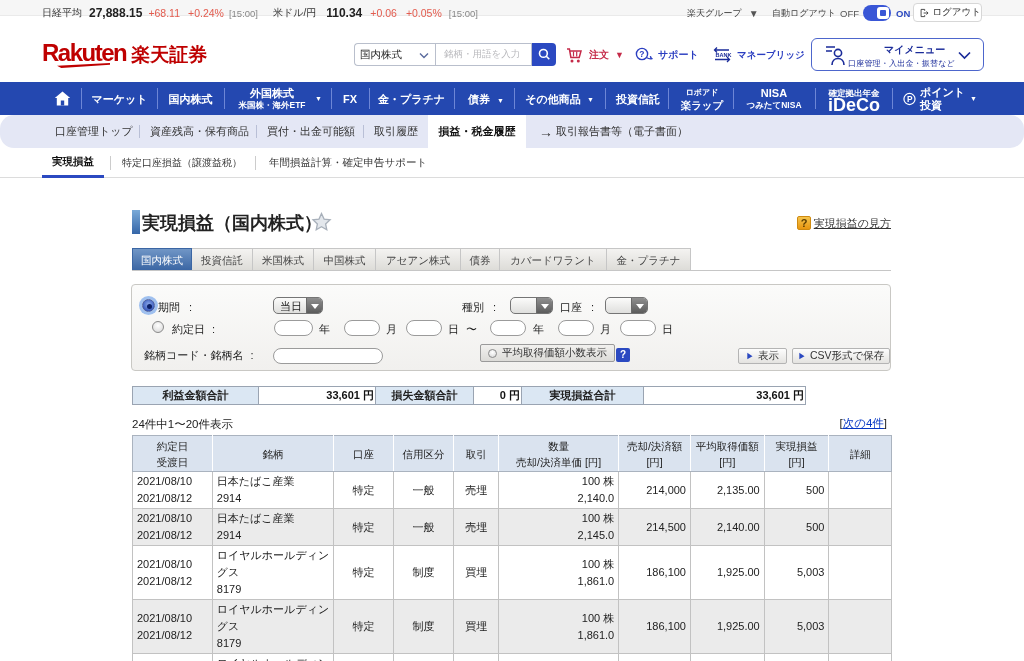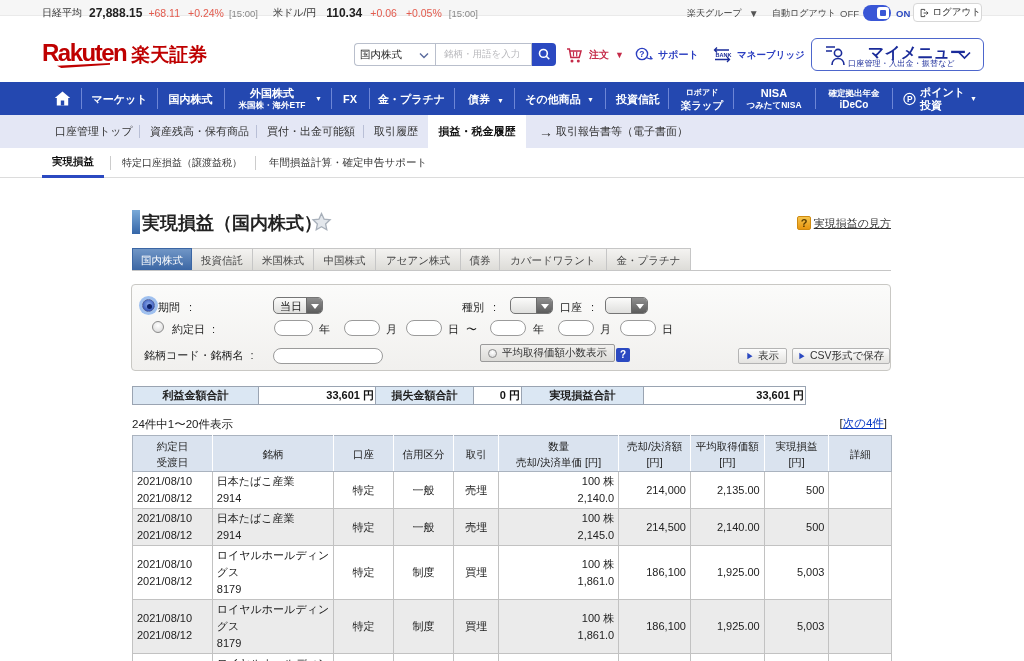--- a/index.html
+++ b/index.html
@@ -26,32 +26,32 @@
 #swoosh { position:absolute; left:57px; top:37px; width:53px; height:5px; background:#bf0000; clip-path:polygon(0 55%, 100% 0, 100% 35%, 8% 100%); }
 #searchbar { position:absolute; left:354px; top:17px; height:23px; display:flex; }
 #selbox { width:81px; height:23px; border:1px solid #b9bfcc; border-right:none; border-radius:4px 0 0 4px; background:#fff; font-size:10.5px; color:#222; display:flex; align-items:center; padding-left:5px; position:relative; }
 #selbox svg { position:absolute; right:6px; top:8px; }
 #sinput { width:97px; height:23px; border:1px solid #b9bfcc; background:#fff; font-size:9.5px; color:#b9b9bd; display:flex; align-items:center; padding-left:8px; white-space:nowrap; overflow:hidden; }
 #sbtn { width:24px; height:23px; background:#2b49c1; border-radius:0 4px 4px 0; display:flex; align-items:center; justify-content:center; }
 .hicon { position:absolute; top:20px; height:18px; display:flex; align-items:center; }
 .redtxt { color:#c52b49; font-weight:bold; font-size:10px; }
 .blutxt { color:#2b3ec1; font-weight:bold; font-size:10px; }
 #mymenu { position:absolute; left:811px; top:12px; width:173px; height:33px; border:1px solid #4d66cc; border-radius:6px; background:#fff; }
-#mymenu .t1 { position:absolute; left:56px; top:4px; font-size:16px; font-weight:bold; color:#1a2b99; }
+#mymenu .t1 { position:absolute; left:72px; top:4px; font-size:10px; font-weight:bold; color:#1a2b99; }
 #mymenu .t2 { position:absolute; left:36px; top:19px; font-size:8px; color:#1a2b99; letter-spacing:0.2px; }
 
 
 #nav { position:absolute; left:0; top:82px; width:1024px; height:33px; background:#2448b0; color:#fff; }
 #nav .it { position:absolute; top:0; height:33px; display:flex; flex-direction:column; align-items:center; justify-content:center; font-weight:bold; font-size:11px; line-height:12px; white-space:nowrap; }
 #nav .sep { position:absolute; top:6px; width:1px; height:21px; background:#6d86d6; }
 #nav .sm { font-size:8.5px; font-weight:bold; }
 #nav .dn { font-size:7px; margin-left:3px; }
 
 
-#subnav { position:absolute; left:0; top:115px; width:1024px; height:33px; background:#e4e7f5; font-size:11px; color:#333; }
+#subnav { position:absolute; left:0; top:115px; width:1024px; height:33px; background:#e4e7f5; font-size:11px; color:#333;border-radius:14px; }
 #subnav .it { position:absolute; top:0; height:33px; display:flex; align-items:center; white-space:nowrap; }
 #subnav .sep { position:absolute; top:10px; width:1px; height:13px; background:#b9bfd6; }
 #subnav .act { background:#fff; font-weight:bold; color:#111; justify-content:center; }
 
 
 #tabrow { position:absolute; left:0; top:148px; width:1024px; height:30px; background:#fff; border-bottom:1px solid #dcdcdc; font-size:10.5px; }
 #tabrow .it { position:absolute; top:0; height:29px; display:flex; align-items:center; white-space:nowrap; }
 #tabrow .sep { position:absolute; top:8px; width:1px; height:14px; background:#ccc; }
 #tabrow .on { font-weight:bold; color:#111; border-bottom:3px solid #2b49c1; height:30px; }
 
@@ -234,21 +234,21 @@
       <span style="font-size:10.5px;">楽ラップ</span>
     </div>
   <div class="sep" style="left:733px;"></div>
   <div class="it" style="left:743px;width:62px;">
       <span>NISA</span>
       <span class="sm">つみたてNISA</span>
     </div>
   <div class="sep" style="left:815px;"></div>
   <div class="it" style="left:826px;width:56px;">
       <span class="sm">確定拠出年金</span>
-      <span style="font-size:10px;">iDeCo</span>
+      <span style="font-size:18px;">iDeCo</span>
     </div>
   <div class="sep" style="left:892px;"></div>
   <div class="it" style="left:903px;width:62px; flex-direction:row; gap:4px;">
       <svg width="14" height="14" viewBox="0 0 14 14">
         <circle cx="7" cy="7" r="6" fill="none" stroke="#fff" stroke-width="1.3"></circle>
         <text x="4.4" y="10.2" font-size="9" font-weight="bold" fill="#fff">P</text>
       </svg>
       <span style="line-height:13px;">ポイント<br>投資</span>
     </div>
   <div class="it" style="left:966px;width:12px;">

